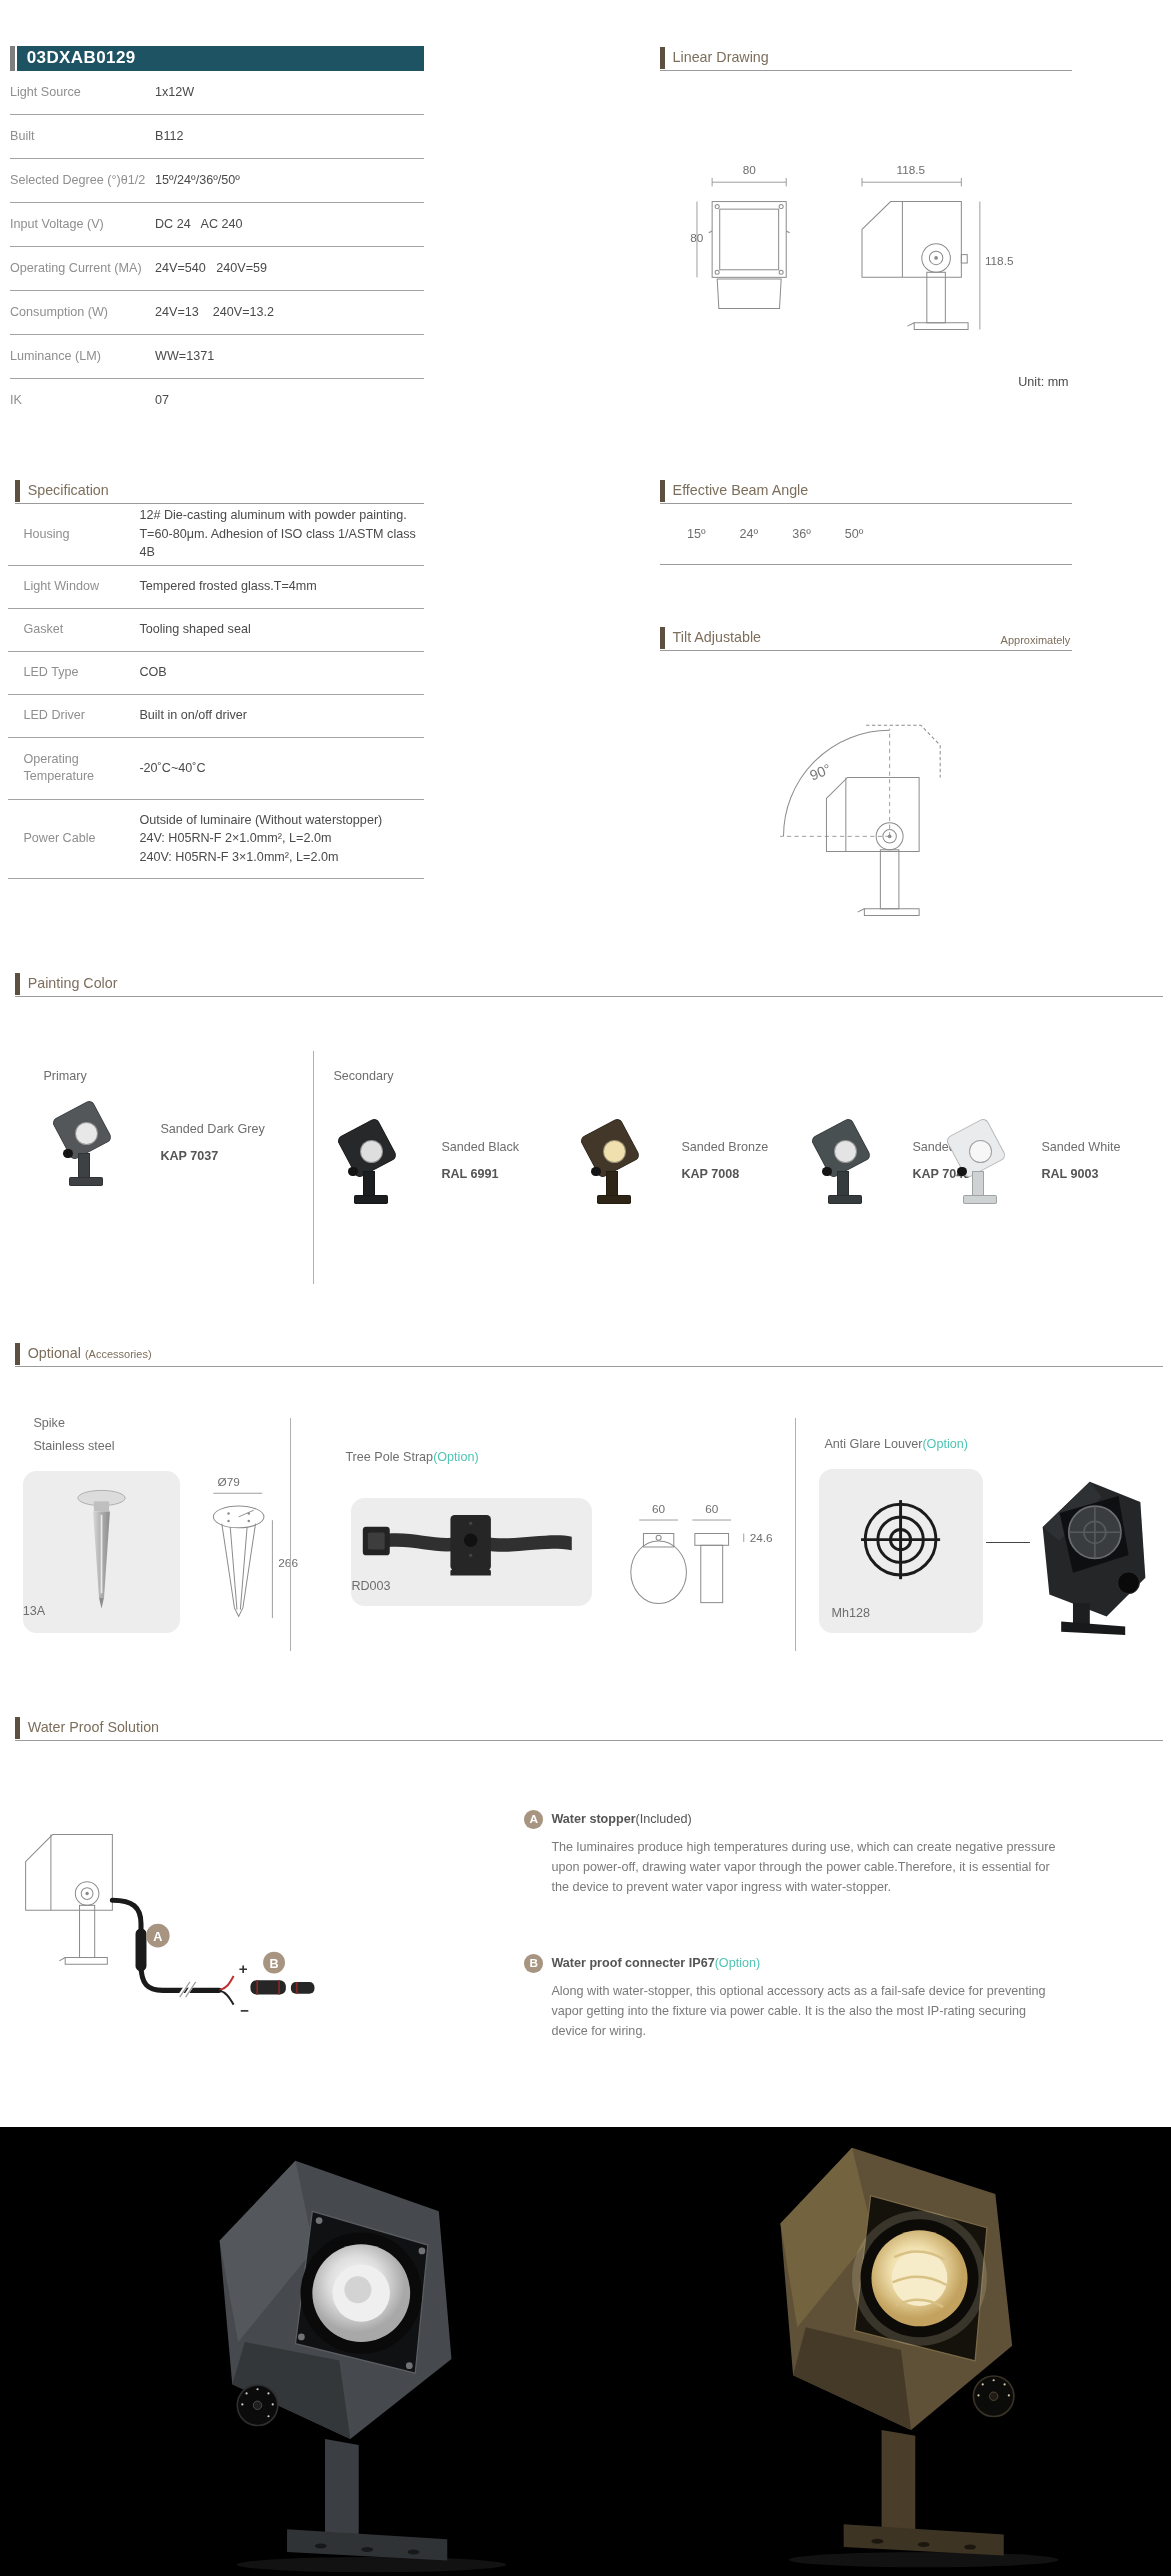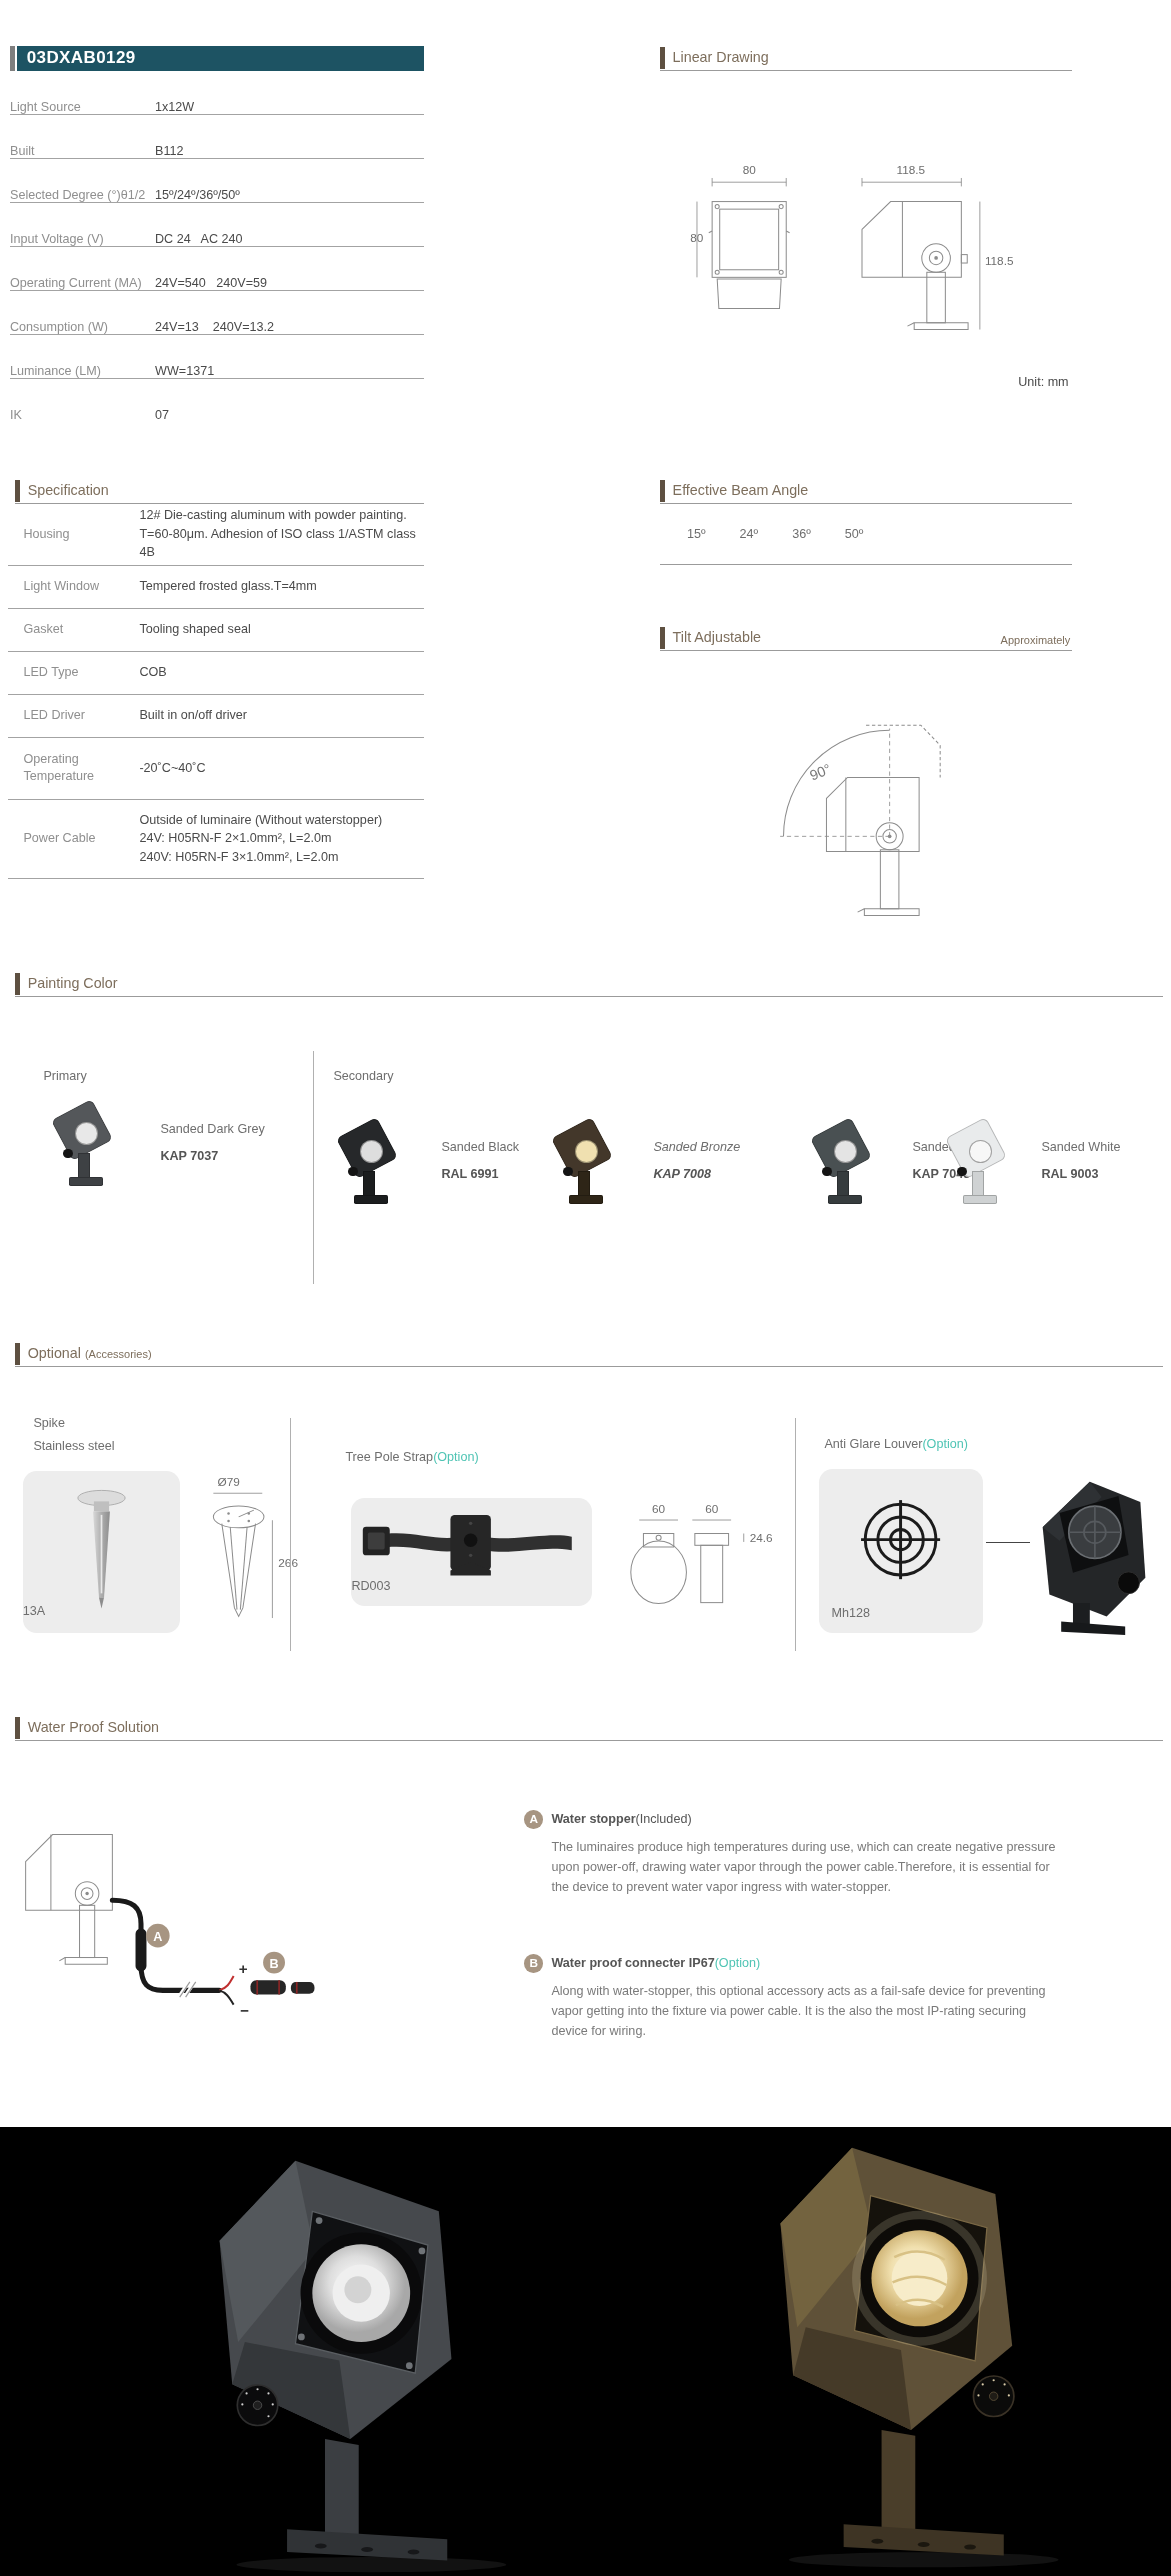--- a/index.html
+++ b/index.html
@@ -6,21 +6,21 @@
   #page{position:relative;width:1171px;height:2576px;background:#fff;
         font-family:"Liberation Sans","DejaVu Sans",sans-serif;overflow:hidden;}
   .abs{position:absolute;}
 
   
   #prod-table{left:10px;top:46px;width:414px;}
   #prod-header{display:flex;height:24.5px;}
   #prod-header .gbar{width:5px;background:#7f7f7f;margin-right:1.7px;}
   #prod-header .tealbox{flex:1;background:#1d5363;color:#fff;font-size:17px;font-weight:bold;
       display:flex;align-items:center;padding-left:10px;letter-spacing:0.4px;}
-  .trow{display:flex;align-items:flex-end;height:43px;border-bottom:0.8px solid #a3a3a3;font-size:12.6px;}
+  .trow{display:flex;align-items:center;height:43px;border-bottom:0.8px solid #a3a3a3;font-size:12.6px;}
   .trow:last-child{border-bottom:none;}
   .tlabel{width:145px;color:#8f8f8f;flex-shrink:0;}
   .tvalue{flex:1;color:#4a4a4a;white-space:pre-wrap;}
 
   
   .sec-title{position:relative;height:23.6px;border-bottom:0.8px solid #9b9b9b;}
   .sec-title .bar{position:absolute;left:0;top:0.8px;width:5px;height:22px;background:#5e5041;}
   .sec-title .txt{position:absolute;left:12.6px;top:2.5px;font-size:14.3px;color:#7d6e5c;white-space:nowrap;}
   .sec-title .small{font-size:11px;}
   .sec-title .right-note{position:absolute;right:1.7px;bottom:3.4px;font-size:11px;color:#7d6e5c;}
@@ -274,21 +274,21 @@
         <div class="dial"></div>
         <div class="arm" style="background: rgb(27, 29, 30);"></div>
         <div class="base" style="background: rgb(27, 29, 30);"></div>
       </div>
       <div class="abs" style="left:104px;top:17px;width:126px;">
         <div class="paint-name">Sanded Black</div>
         <div class="paint-code">RAL 6991</div>
       </div>
     </div>
 
-    <div class="paint-item" style="left:544px;top:150px;font-style:italic;">
+    <div class="paint-item" style="left:572px;top:150px;">
       <div class="thumb">
         <div class="head" style="background:#43372a;"></div>
         <div class="lens" style="background: rgb(240, 224, 176);"></div>
         <div class="dial"></div>
         <div class="arm" style="background: rgb(46, 37, 23);"></div>
         <div class="base" style="background: rgb(46, 37, 23);"></div>
       </div>
       <div class="abs" style="left:101px;top:17px;width:126px;">
         <div class="paint-name">Sanded Bronze</div>
         <div class="paint-code">KAP 7008</div>

